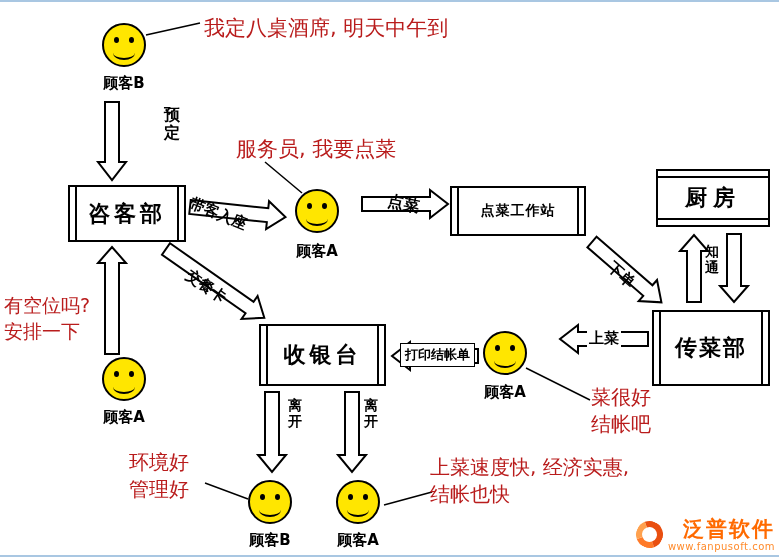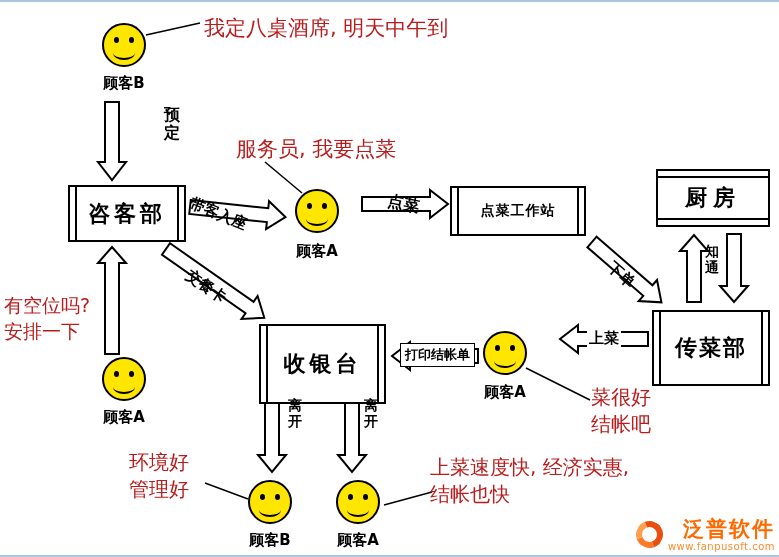--- a/index.html
+++ b/index.html
@@ -111,21 +111,21 @@
   </div>
   <div class="node vbars" style="left:450px;top:184px;width:136px;height:50px;font-size:14px;letter-spacing:1px">
     <span>点菜工作站</span>
   </div>
   <div class="node hbars" style="left:656px;top:167px;width:114px;height:58px;font-size:22px;letter-spacing:6px">
     <span>厨房</span>
   </div>
   <div class="node vbars" style="left:652px;top:308px;width:118px;height:76px;font-size:22px;letter-spacing:2px">
     <span>传菜部</span>
   </div>
-  <div class="node vbars" style="left:259px;top:322px;width:127px;height:80px;font-size:22px;letter-spacing:4px">
+  <div class="node vbars" style="left:259px;top:322px;width:127px;height:62px;font-size:22px;letter-spacing:4px">
     <span>收银台</span>
   </div>
 
   <div class="smiley" style="left:102px;top:21px">
     <span class="eye l"></span>
     <span class="eye r"></span>
     <span class="mouth"></span>
   </div>
   <div class="smiley" style="left:295px;top:187px">
     <span class="eye l"></span>

